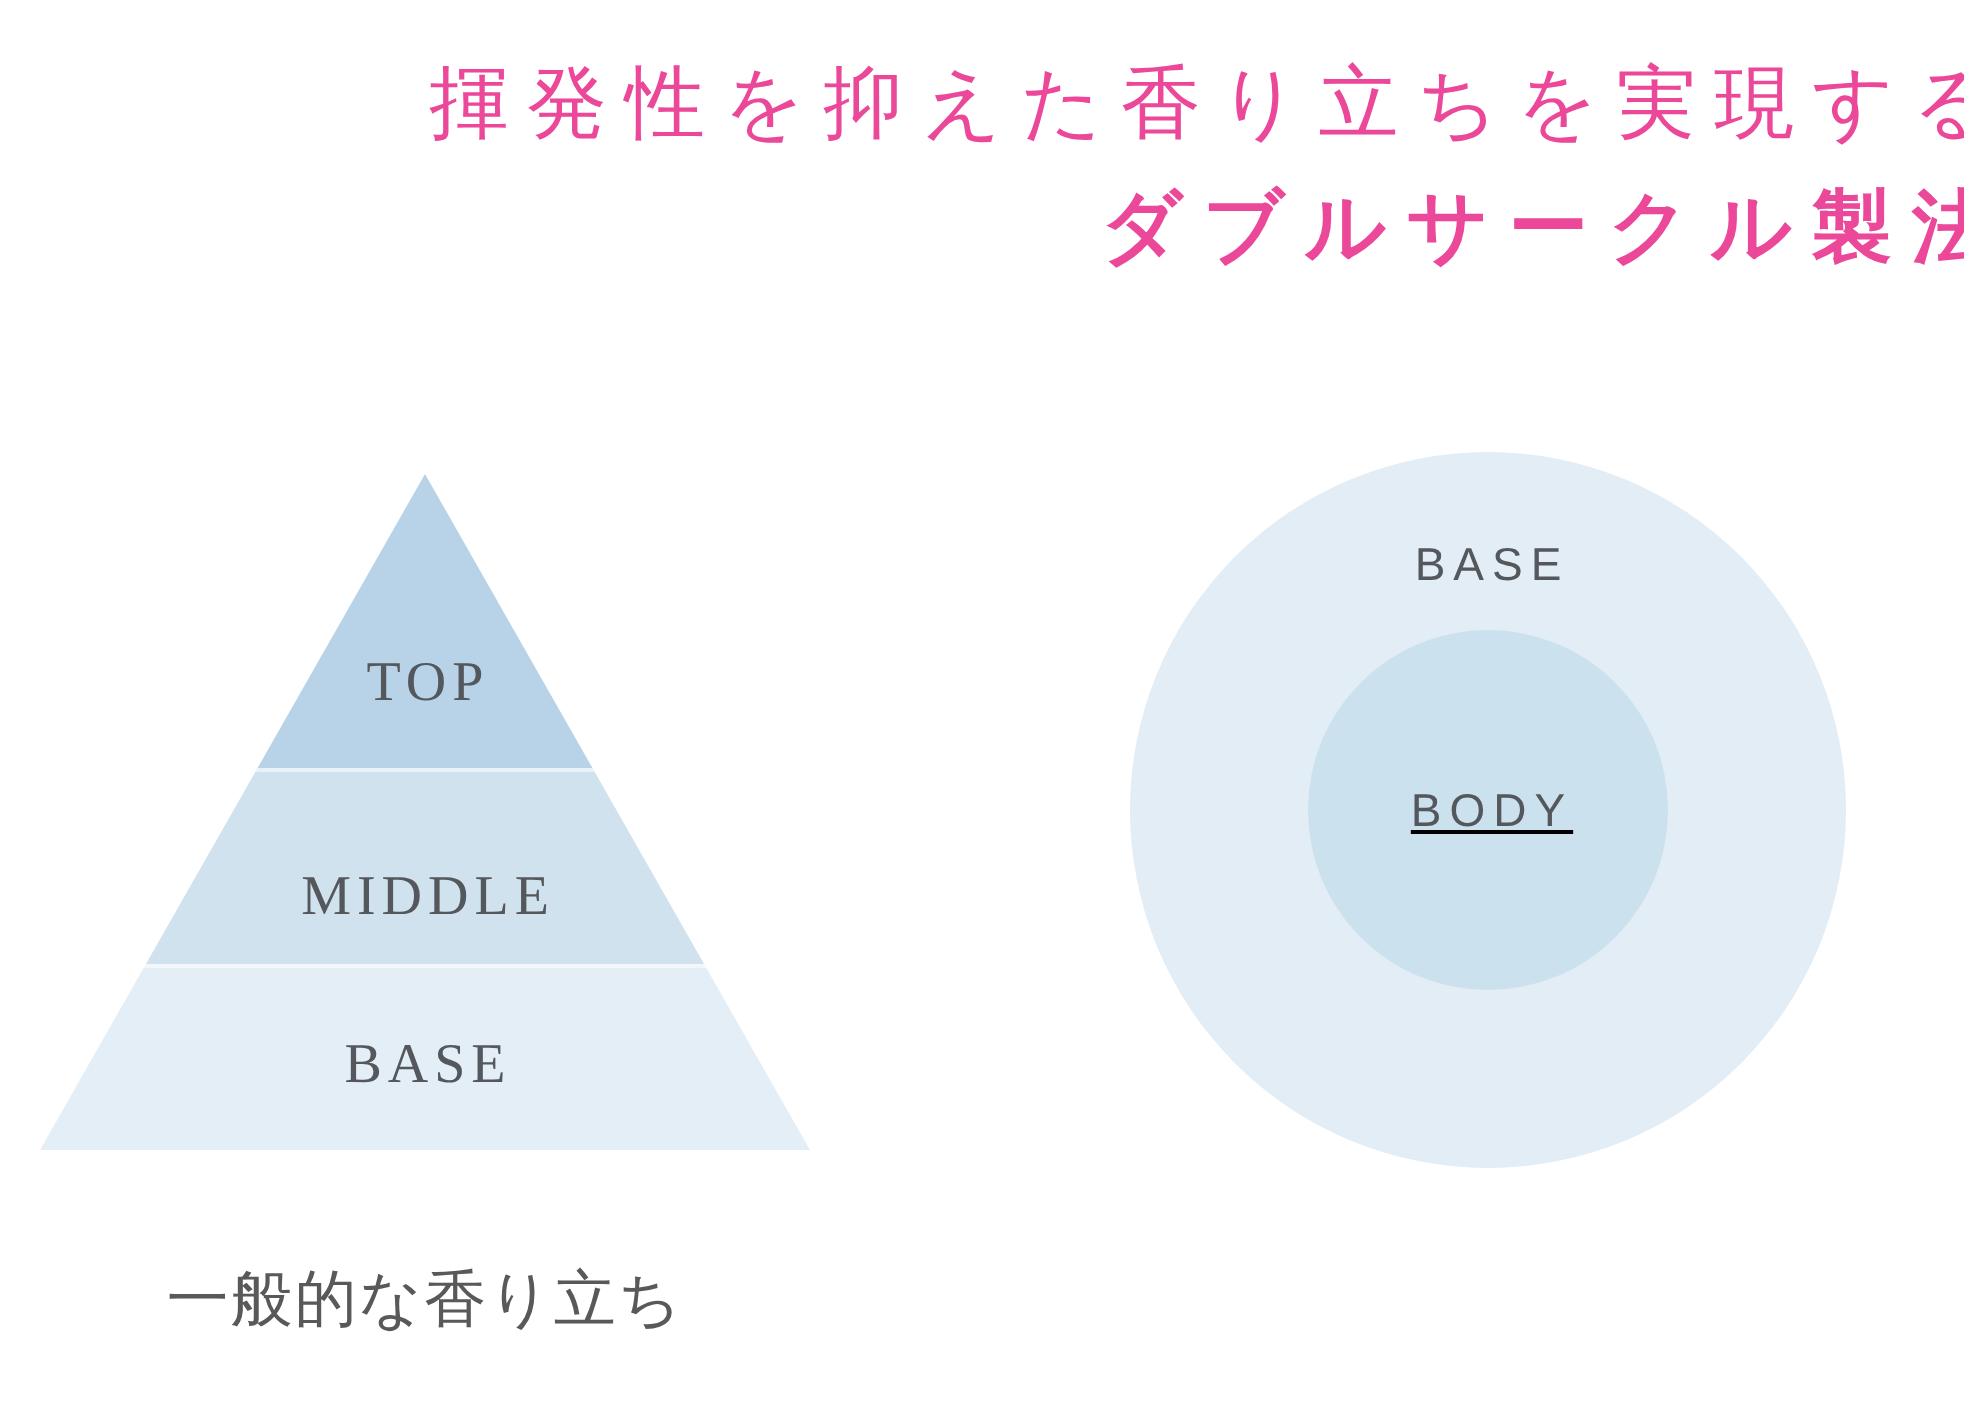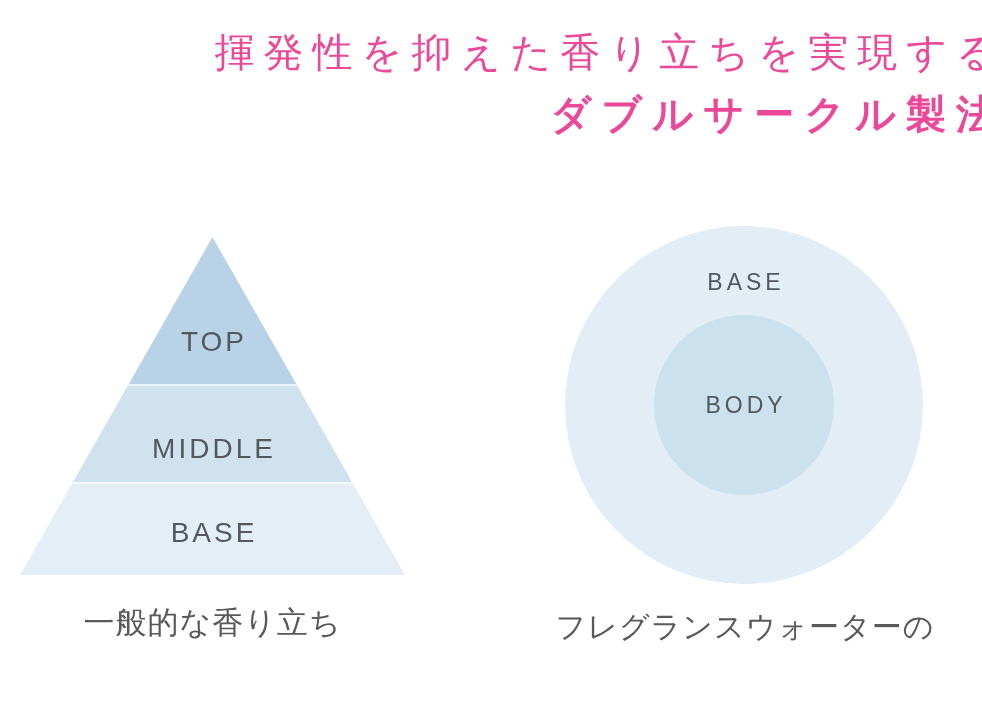--- a/index.html
+++ b/index.html
@@ -47,20 +47,21 @@
   }
 
   
   .pyramid {
     position: absolute;
     left: 20px;
     top: 237px;
     width: 385px;
     height: 338px;
     clip-path: polygon(50% 0%, 100% 100%, 0% 100%);
+    font-family: Liberation Serif, serif;
   }
   .band {
     position: absolute;
     left: 0;
     width: 100%;
     box-sizing: border-box;
   }
   .band-top    { top: 0;     height: 147px; }
   .band-middle { top: 147px; height: 98px; border-top: 2px solid rgba(255,255,255,0.55); }
   .band-last   { top: 245px; height: 93px; border-top: 2px solid rgba(255,255,255,0.55); }
@@ -116,20 +117,21 @@
     top: 40px;
     width: 100%;
   }
 
   
   .caption {
     position: absolute;
     color: #595959;
     font-weight: 500;
     text-align: center;
+    margin-top: 27px;
   }
   .caption-left {
     left: 20px;
     top: 603px;
     width: 385px;
     font-size: 31px;
     letter-spacing: 1px;
     line-height: 40px;
   }
   .caption-right {
@@ -155,23 +157,22 @@
     <div class="band band-top" style="background: rgb(184, 211, 231);"></div>
     <div class="band band-middle" style="background: rgb(207, 226, 238);"></div>
     <div class="band band-last" style="background: rgb(228, 238, 246);"></div>
     <div class="tier-label top">TOP</div>
     <div class="tier-label middle">MIDDLE</div>
     <div class="tier-label last">BASE</div>
   </div>
 
   <div class="circle-outer" style="background: rgb(226, 237, 246);">
     <div class="circle-label base-label">BASE</div>
-    <div class="circle-inner" style="background: rgb(203, 225, 238);">
+    <div class="circle-inner" style="background: rgb(203, 225, 238); text-decoration: underline;">
       <div class="circle-label">BODY</div>
     </div>
   </div>
 
   <div class="caption caption-left">一般的な香り立ち</div>
   <div class="caption caption-right">
-    <div>フレグランスウォーターの</div>
   </div>
 
 </div>
 
 </body></html>

